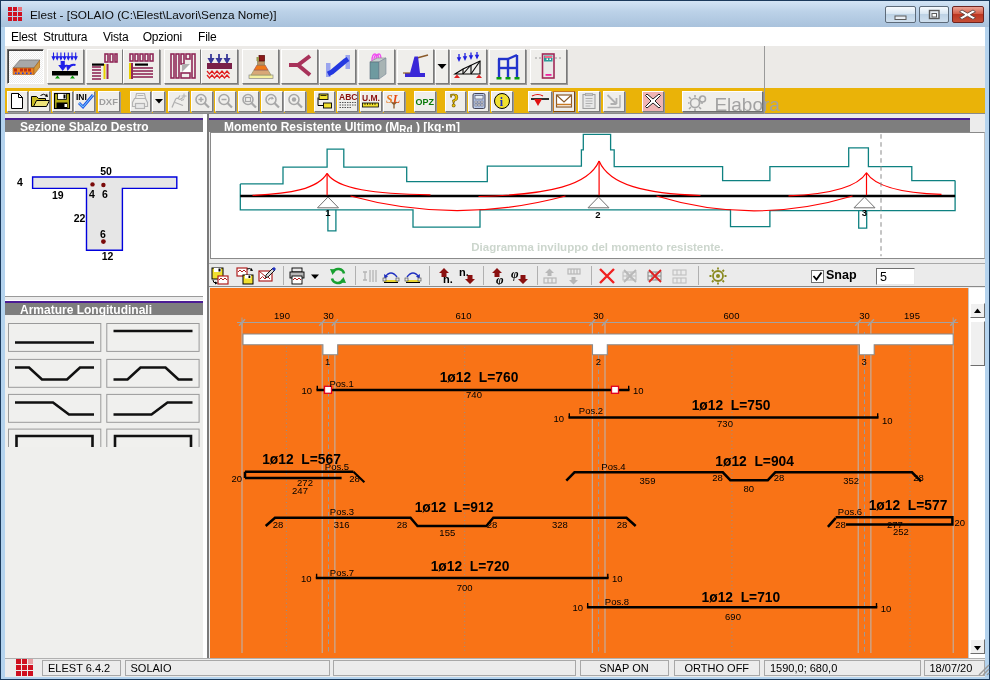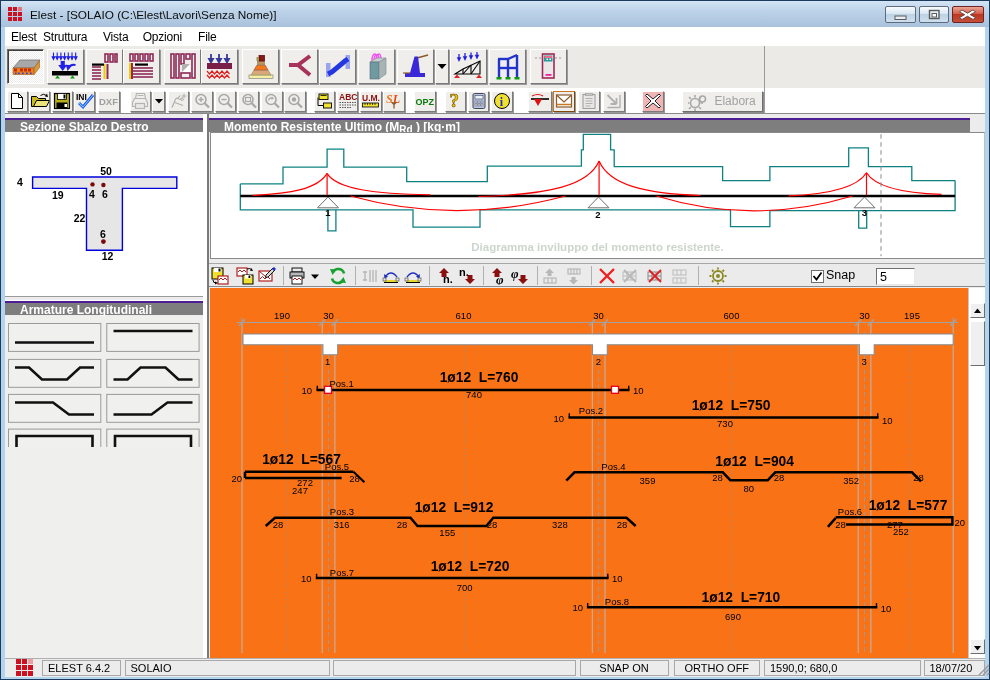--- a/index.html
+++ b/index.html
@@ -4,21 +4,21 @@
 *{margin:0;padding:0;box-sizing:border-box}
 html,body{width:990px;height:680px;overflow:hidden}
 body{font-family:"Liberation Sans",sans-serif;position:relative;background:#b4d3ee}
 .abs{position:absolute}
 #frame{position:absolute;left:0;top:0;width:990px;height:680px;border:1px solid #1b3a5c}
 #title{position:absolute;left:1px;top:1px;width:988px;height:26px;background:linear-gradient(#d3e4f5,#bcd2e8 40%,#a9c2dc);}
 #title .txt{position:absolute;left:29px;top:6.5px;font-size:11.8px;color:#0c0c0c}
 #menu{position:absolute;left:5px;top:27px;width:980px;height:18.5px;background:#fff;border-bottom:1px solid #fff}
 .mi{position:absolute;top:3px;font-size:12px;letter-spacing:-0.2px;color:#000}
 #tb1{position:absolute;left:5px;top:45.5px;width:980px;height:42px;background:#eceae7}
-#tb2{position:absolute;left:5px;top:87.5px;width:980px;height:27px;background:#ffffff;border-bottom:2px solid #8a8a8a}
+#tb2{position:absolute;left:5px;top:87.5px;width:980px;height:27px;background:#eab308;border-bottom:2px solid #8a8a8a}
 .b1{position:absolute;top:3px;width:37px;height:35px;background:#efeeeb;border:1px solid;border-color:#fff #7a7a7a #7a7a7a #fff;box-shadow:1px 1px 0 #9a9a9a}
 .b2{position:absolute;top:3px;width:21.5px;height:21px;background:#efeeeb;border:1px solid;border-color:#fff #7a7a7a #7a7a7a #fff;box-shadow:1px 1px 0 #9a9a9a}
 .b1 svg,.b2 svg{position:absolute;left:50%;top:50%;transform:translate(-50%,-50%)}
 #sidebar{position:absolute;left:5px;top:114px;width:202px;height:543.5px;background:#ececec}
 .phead{position:absolute;left:0;width:198px;height:14.5px;background:#7e7e7e;color:#fff;font-weight:bold;font-size:12px;line-height:14px;padding-left:15px;border-top:2px solid #4c1d95}
 #rightpane{position:absolute;left:209px;top:114px;width:776px;height:543.5px;background:#ececec}
 #statusbar{position:absolute;left:5px;top:657.5px;width:980px;height:19px;background:#ececec;border-top:1px solid #b0b0b0}
 .sbox{position:absolute;top:1.5px;height:16px;border:1px solid #a8a8a8;font-size:11px;color:#000;line-height:15px;padding-left:5px}
 </style></head>
 <body>
@@ -498,21 +498,21 @@
       </svg>
     </div>
 <div class="abs" style="left:677.4px;top:3px;width:80.5px;height:21.5px;background:#efeeeb;border:1px solid;border-color:#fff #6e6e6e #6e6e6e #fff;box-shadow:1px 1px 0 #8c8c8c">
 <svg style="position:absolute;left:5px;top:2px" width="20" height="17" viewBox="0 0 20 17">
         <g fill="none" stroke="#a8a8a8" stroke-width="1.6">
           <circle cx="7" cy="9" r="4.5"></circle>
           <path d="M7,3.5 L7,1 M11,5 L13,3 M12.5,9 L15,9 M11,13 L13,15 M7,14.5 L7,17 M3,13 L1,15 M1.5,9 L-1,9 M3,5 L1,3"></path>
           <circle cx="14.5" cy="5" r="3"></circle>
         </g>
       </svg>
-<div style="position:absolute;left:31px;top:2.5px;font-size:12px;color:#a2a2a2">Elabora</div>
+<div style="position:absolute;left:31px;top:2.5px;font-size:19px;color:#a2a2a2">Elabora</div>
     </div>
 <div class="abs" style="left:758.5px;top:-2px;width:1px;height:28px;background:#9a9a9a"></div>
 </div>
 <div id="sidebar">
 <div class="phead" style="top:3.5px">Sezione Sbalzo Destro</div>
 <div class="abs" style="left:0;top:18px;width:198px;height:163.5px;background:#fff">
 <svg width="198" height="163.5" viewBox="0 0 198 163.5">
 <path d="M27.6,45 H171.8 V56.4 H117.4 V118.2 H81.5 V56.4 H27.6 Z" fill="#e6e6e6" stroke="#0000dd" stroke-width="1.4"></path>
 <g fill="#7a0a0a">
           <circle cx="87.5" cy="52.4" r="2.2"></circle>
@@ -735,21 +735,21 @@
         <g fill="none" stroke="#8a8a20" stroke-width="1.8">
           <circle cx="9" cy="9" r="5"></circle>
           <path d="M9,2.5 V0.5 M13.5,4.5 L15,3 M15.5,9 H17.5 M13.5,13.5 L15,15 M9,15.5 V17.5 M4.5,13.5 L3,15 M2.5,9 H0.5 M4.5,4.5 L3,3"></path>
         </g>
         <circle cx="9" cy="9" r="2" fill="#8a8a20"></circle>
       </svg>
 <svg class="abs" style="left:602px;top:5.5px" width="13" height="13" viewBox="0 0 13 13">
         <rect x="0.5" y="0.5" width="12" height="12" fill="#fff" stroke="#707070" stroke-width="1"></rect>
         <path d="M2.5,6 L5.5,9.5 L10.5,2.5" fill="none" stroke="#000" stroke-width="1.8"></path>
       </svg>
-<div class="abs" style="left:617px;top:4px;font-size:12.5px;font-weight:normal;color:#000">Snap</div>
+<div class="abs" style="left:617px;top:4px;font-size:12.5px;font-weight:bold;color:#000">Snap</div>
 <div class="abs" style="left:667px;top:4px;width:39px;height:16.5px;background:#fff;border:1px solid;border-color:#707070 #e8e8e8 #e8e8e8 #707070">
         <div style="position:absolute;left:3px;top:1px;font-size:12.5px;color:#000">5</div>
       </div>
 </div>
 <div class="abs" style="left:0.5px;top:173.5px;width:775px;height:370px;background:#f97316">
 <svg width="757" height="367" viewBox="210 288 757 367" style="position:absolute;left:1px;top:0.5px">
 <g stroke="#b8b8b8" stroke-width="1">
           <line x1="241" y1="323" x2="241" y2="653"></line>
           <line x1="321.2" y1="323" x2="321.2" y2="653"></line>
           <line x1="333.9" y1="323" x2="333.9" y2="653"></line>

